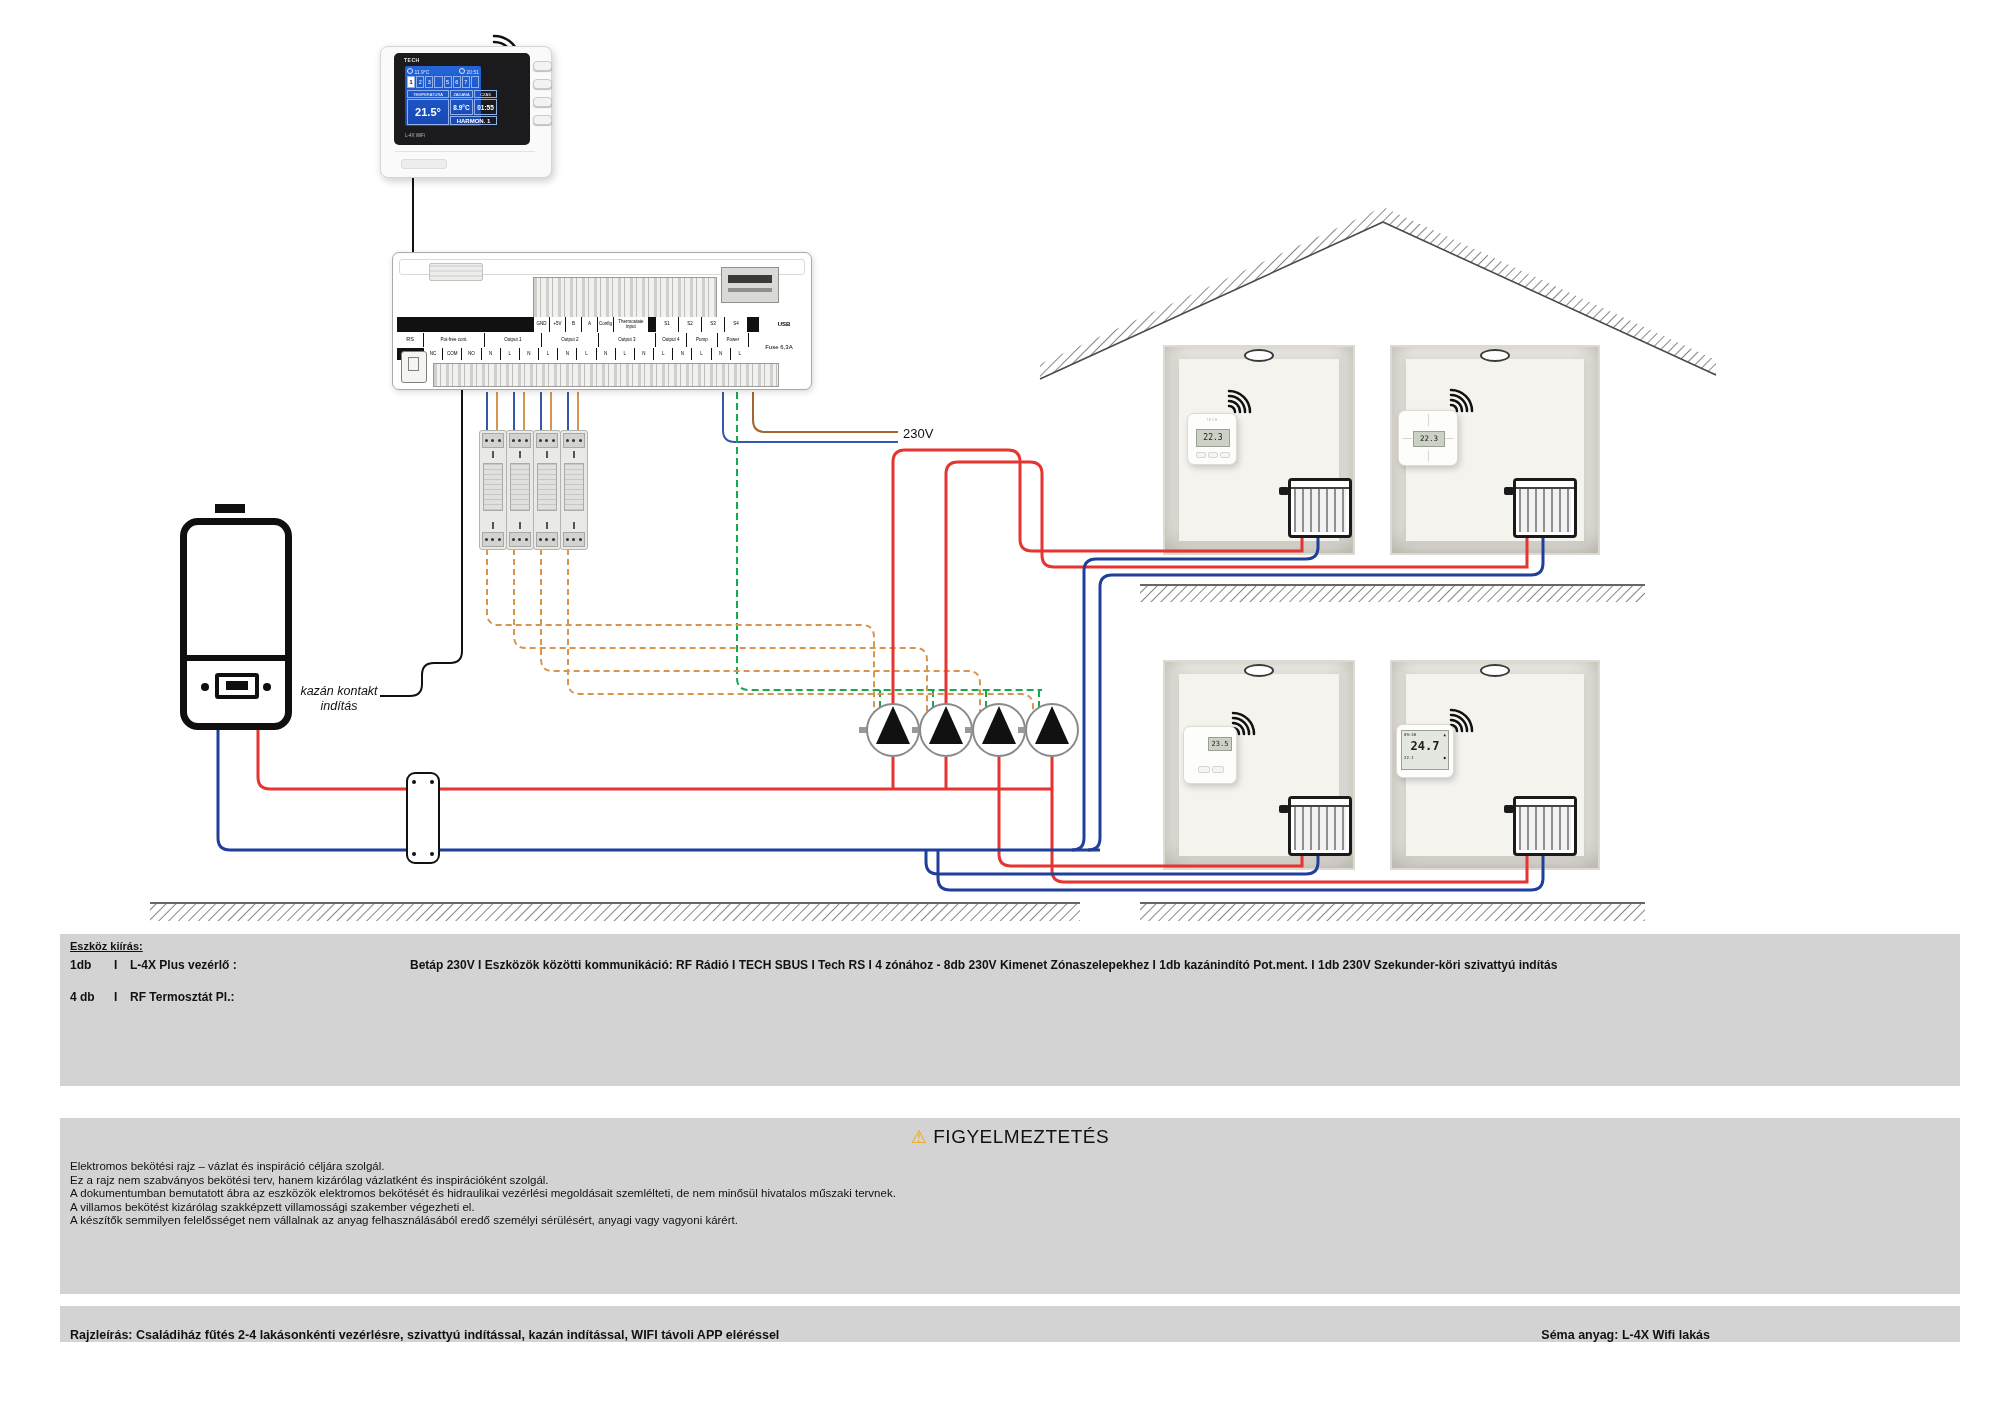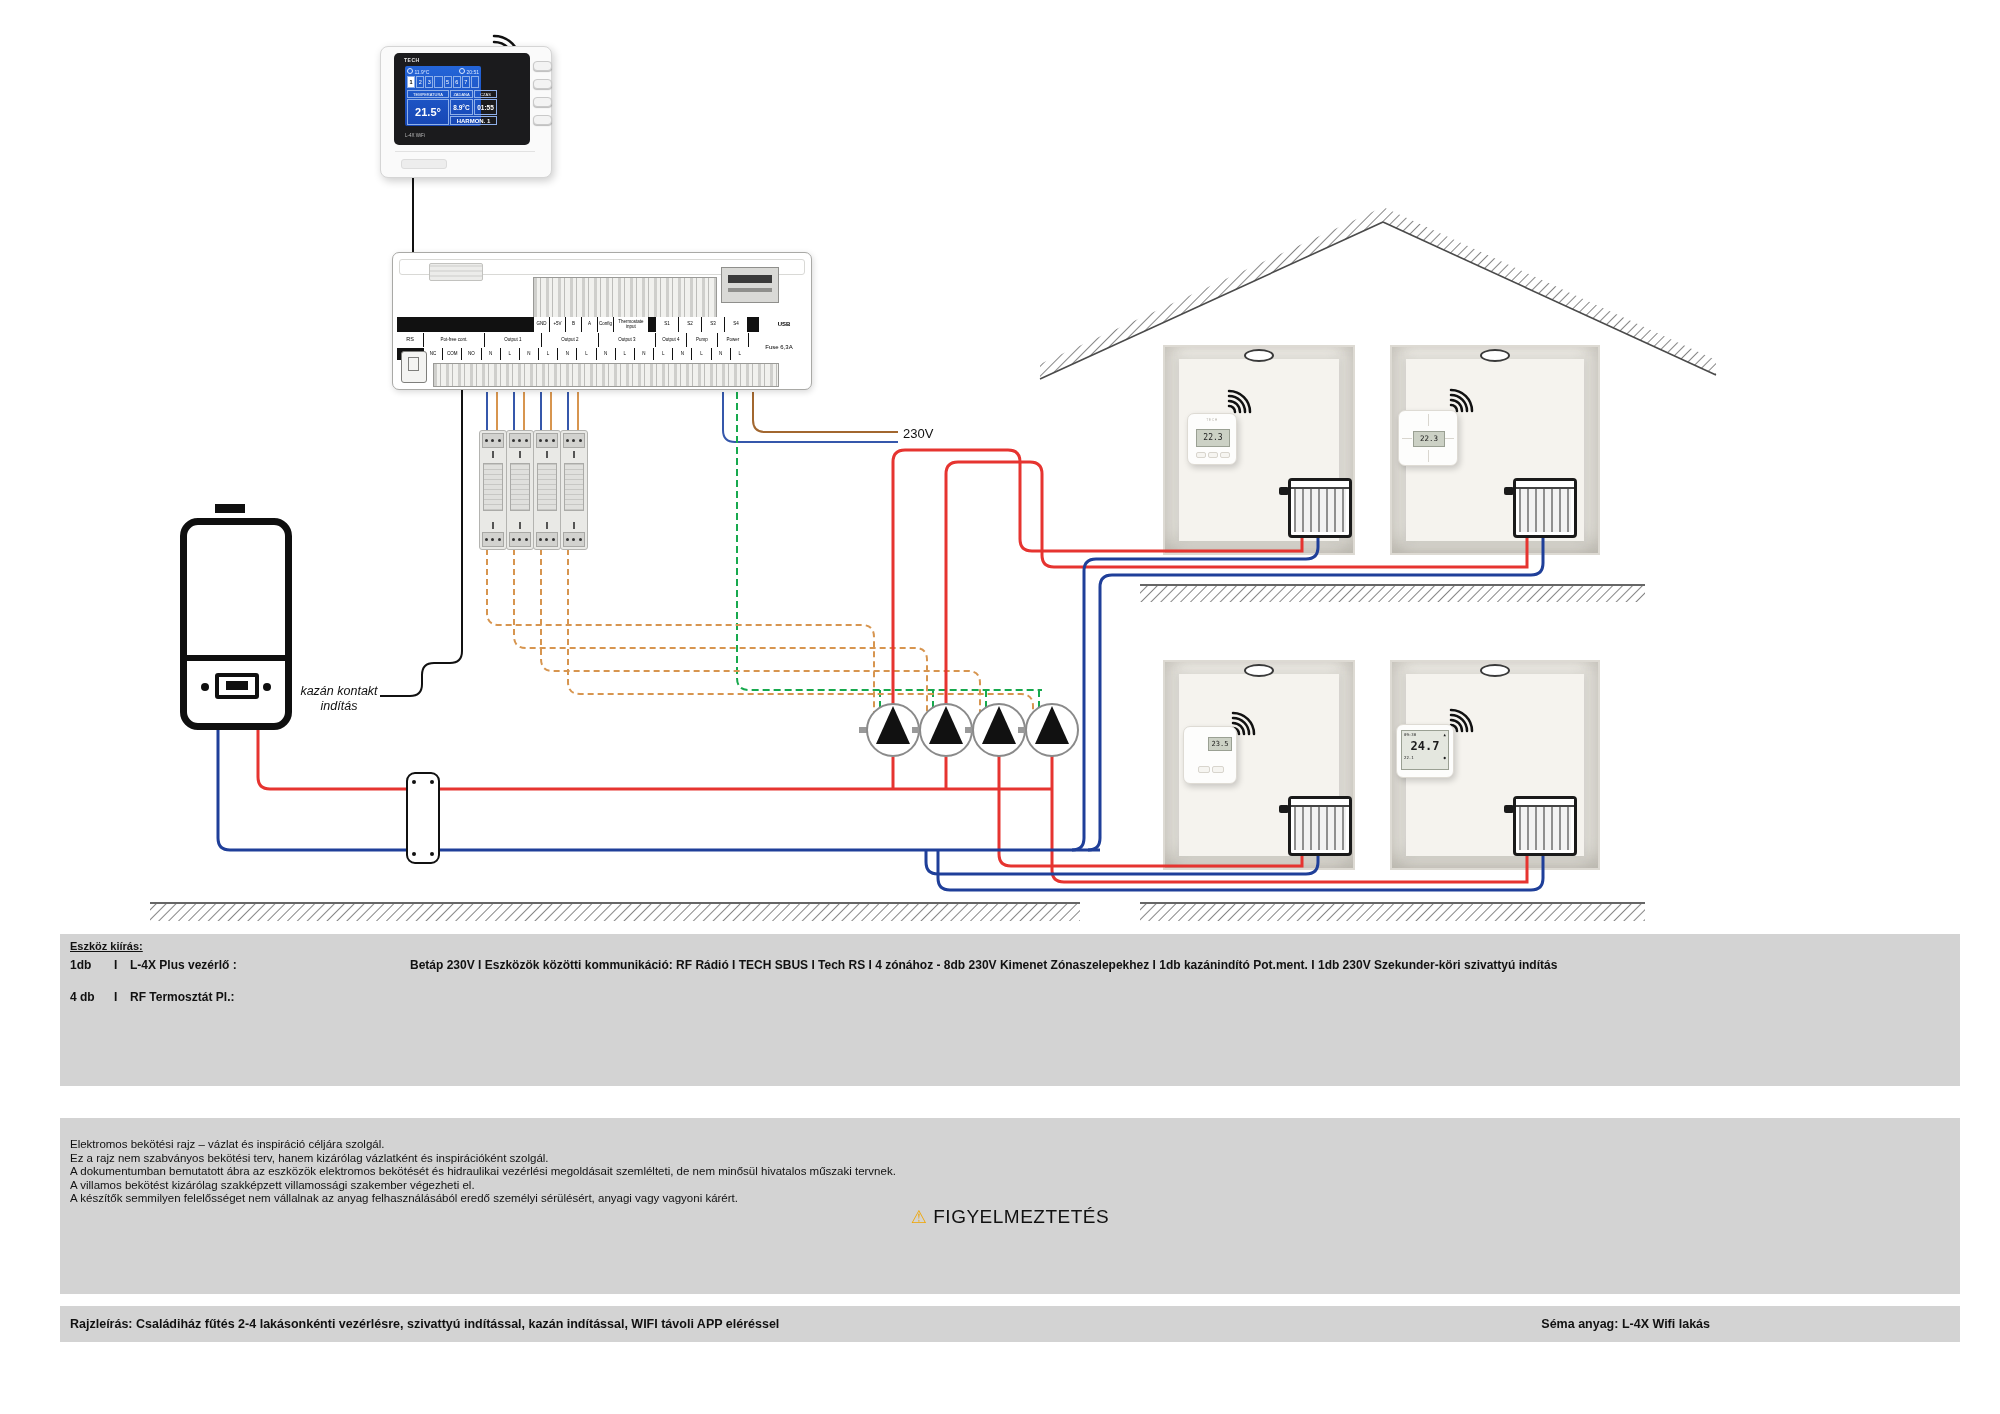--- a/index.html
+++ b/index.html
@@ -452,31 +452,31 @@
       <span style="flex:1;padding-left:62px;">Betáp 230V I Eszközök közötti kommunikáció: RF Rádió I  TECH SBUS I  Tech RS I 4 zónához - 8db 230V Kimenet Zónaszelepekhez I 1db kazánindító Pot.ment. I 1db 230V Szekunder-köri szivattyú indítás</span>
     </div>
     <div class="devrow" style="margin-top:18px;">
       <span style="width:44px;">4 db</span>
       <span style="width:16px;">I</span>
       <span style="width:218px;">RF Termosztát Pl.:</span>
     </div>
   </div>
 
   <div class="band" style="top:1118px;height:176px;padding:8px 10px;box-sizing:border-box;">
+    <div style="text-align:center;font-size:19px;letter-spacing:.5px;">
+      <span style="color:#f0a500;font-size:18px;">⚠</span>
+      <span>FIGYELMEZTETÉS</span>
+    </div>
     <div style="margin-top:12px;">
         <div class="wline">Elektromos bekötési rajz – vázlat és inspiráció céljára szolgál.</div>
         <div class="wline">Ez a rajz nem szabványos bekötési terv, hanem kizárólag vázlatként és inspirációként szolgál.</div>
         <div class="wline">A dokumentumban bemutatott ábra az eszközök elektromos bekötését és hidraulikai vezérlési megoldásait szemlélteti, de nem minősül hivatalos műszaki tervnek.</div>
         <div class="wline">A villamos bekötést kizárólag szakképzett villamossági szakember végezheti el.</div>
         <div class="wline">A készítők semmilyen felelősséget nem vállalnak az anyag felhasználásából eredő személyi sérülésért, anyagi vagy vagyoni kárért.</div>
       </div>
-    <div style="text-align:center;font-size:19px;letter-spacing:.5px;">
-      <span style="color:#f0a500;font-size:18px;">⚠</span>
-      <span>FIGYELMEZTETÉS</span>
-    </div>
-  </div>
-
-  <div class="band" style="top:1306px;height:36px;padding:0 10px;box-sizing:border-box;display:flex;justify-content:space-between;align-items:center;">
+  </div>
+
+  <div class="band" style="top:1306px;height:36px;padding:0 10px;box-sizing:border-box;display:flex;justify-content:space-between;align-items:flex-end;">
     <span style="font-size:12.5px;font-weight:bold;">Rajzleírás: Családiház fűtés 2-4 lakásonkénti vezérlésre, szivattyú indítással, kazán indítással, WIFI távoli APP eléréssel</span>
     <span style="font-size:12.5px;font-weight:bold;padding-right:240px;">Séma anyag:  L-4X Wifi lakás</span>
   </div>
 
 </div>
 
 </body></html>

